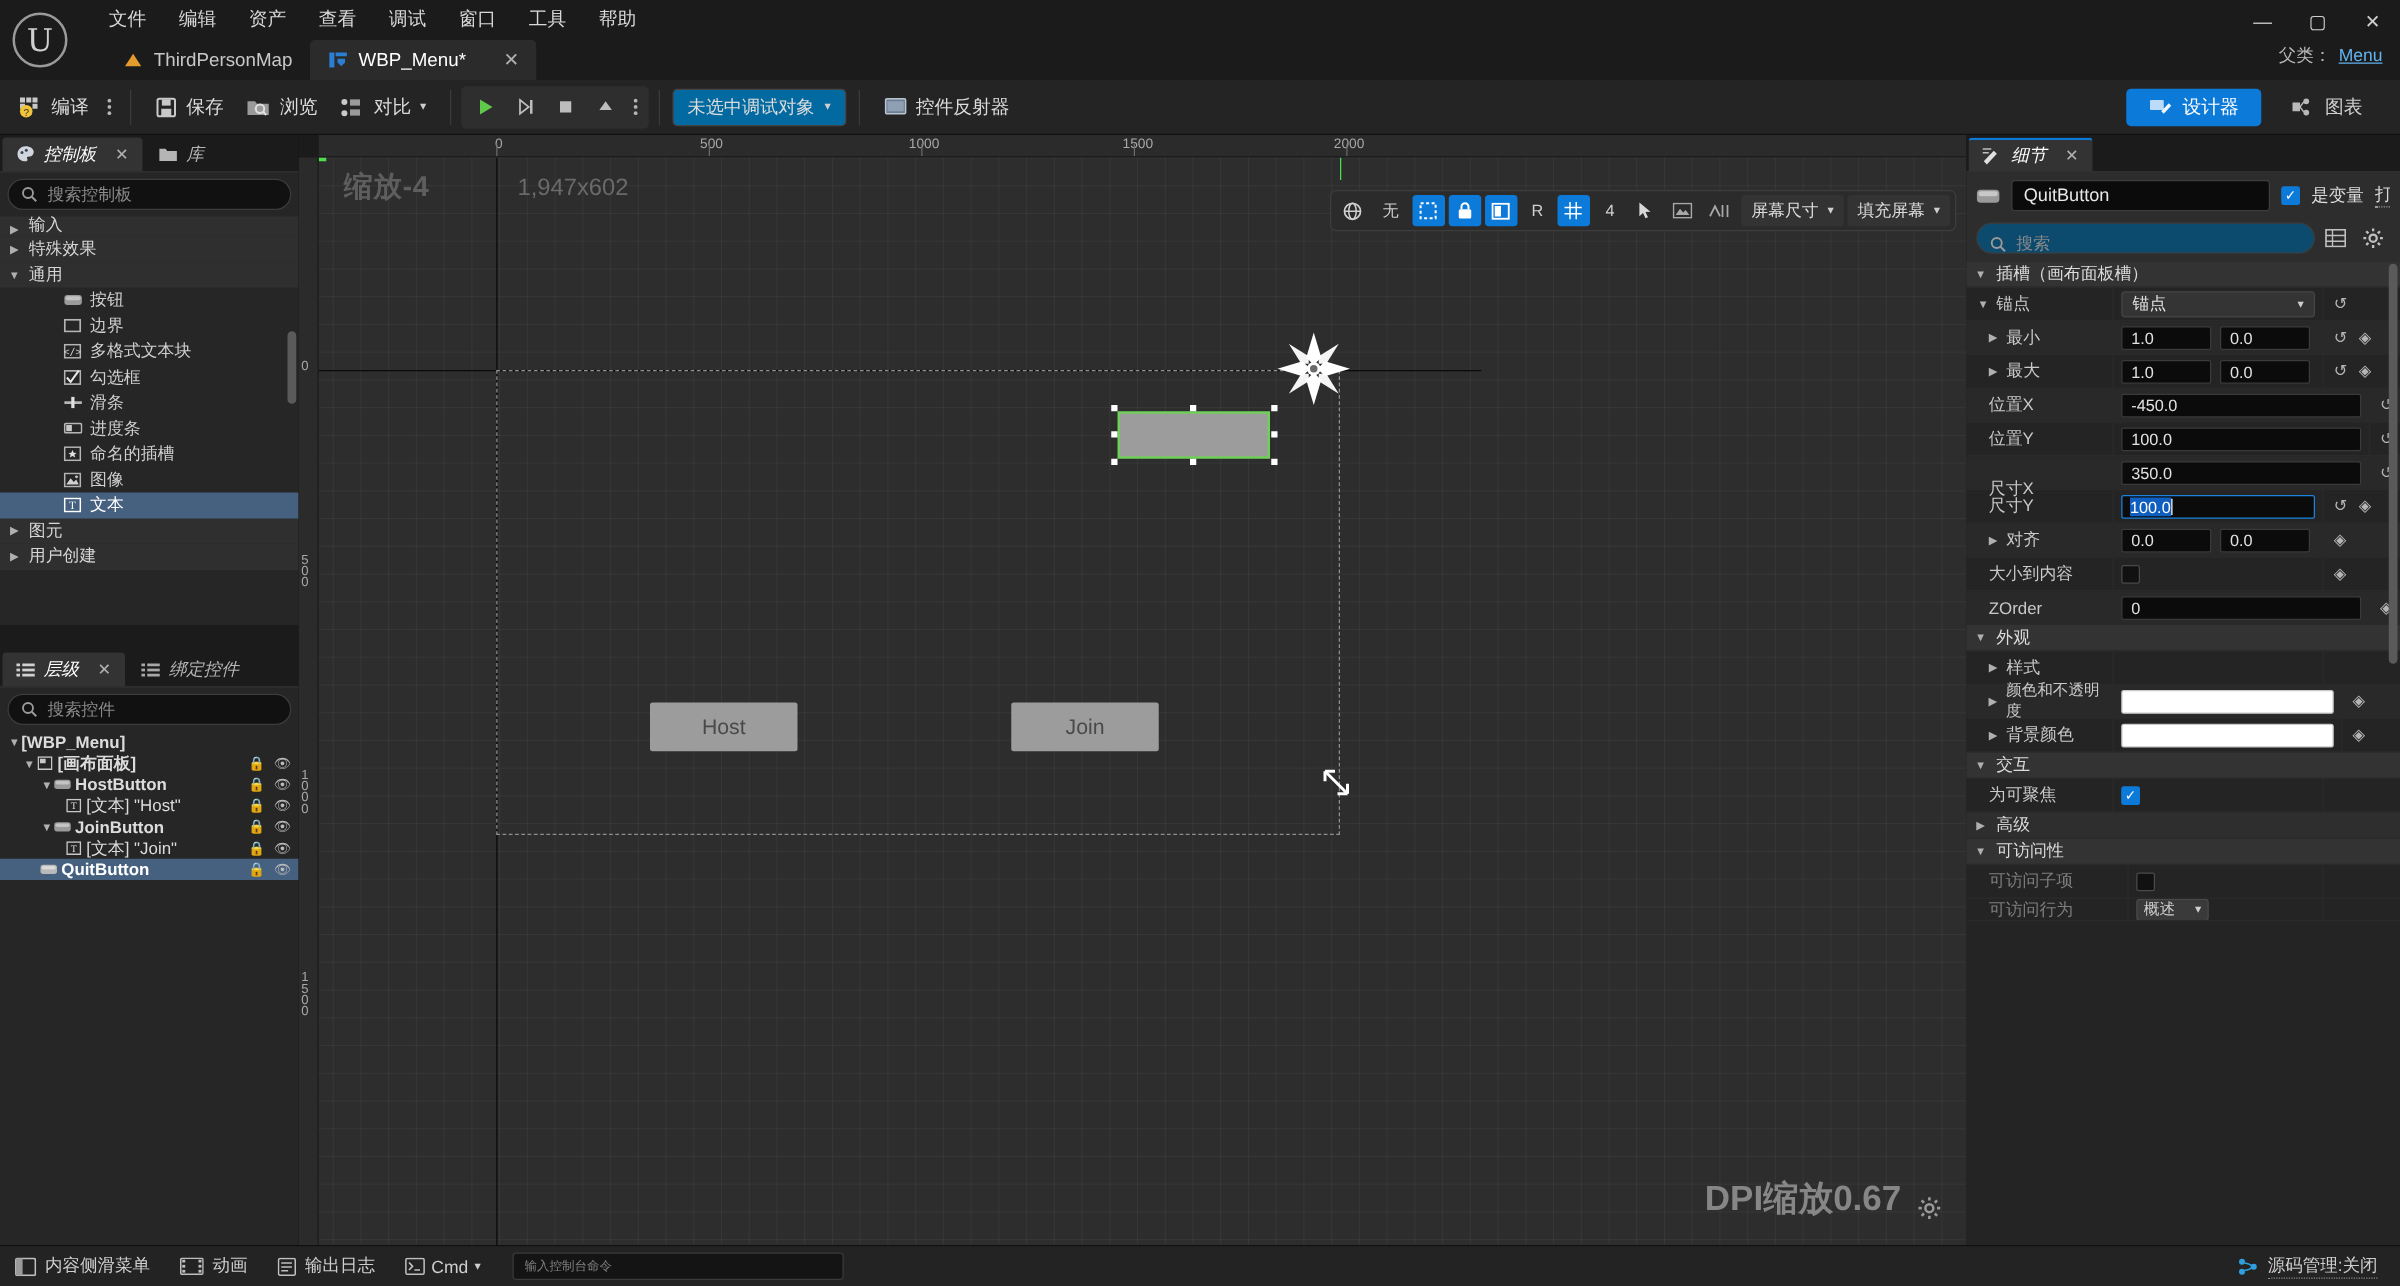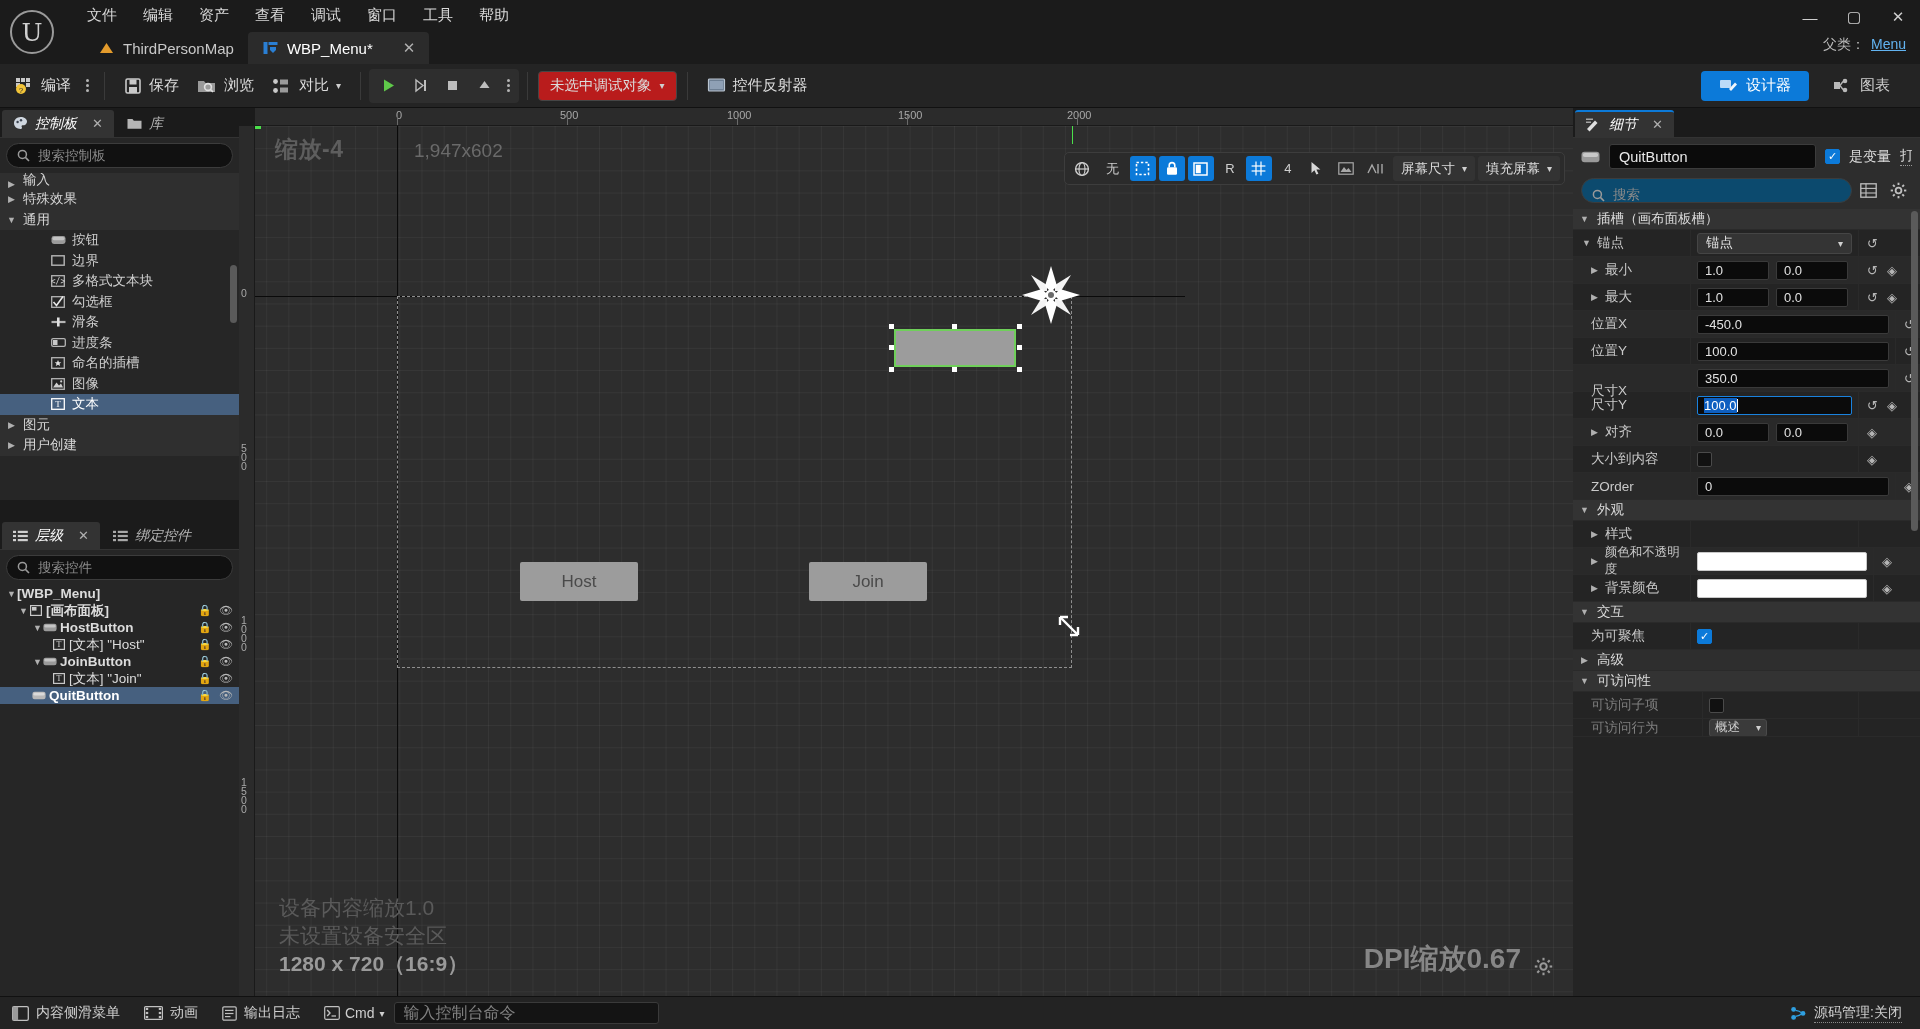--- a/index.html
+++ b/index.html
@@ -68,21 +68,21 @@
   .tb-kebab i { width: 3px; height: 3px; background: #b4b4b4; border-radius: 50%; display: block; }
   .caret { font-size: 10px; color: #cfcfcf; }
   .play-group {
     display: flex; align-items: center; gap: 2px; background: #2e2e2e; border-radius: 4px;
     padding: 2px 4px; height: 34px; margin: 0 4px;
   }
   .play-btn { width: 30px; height: 30px; display: flex; align-items: center; justify-content: center; border-radius: 3px; }
   .combo-dark {
     display: flex; align-items: center; justify-content: space-between; gap: 8px;
     height: 30px; padding: 0 11px; border: 1px solid #454545; border-radius: 4px;
-    background: #b91c1c; font-size: 14.5px; color: #dcdcdc;
+    background: #0369a1; font-size: 14.5px; color: #dcdcdc;
   }
   .mode-btns { position: absolute; right: 12px; display: flex; align-items: center; gap: 6px; }
   .mode-btn {
     display: flex; align-items: center; gap: 8px; padding: 0 18px; height: 30px;
     border-radius: 4px; font-size: 15px; color: #cfcfcf;
   }
   .mode-btn.active { background: #0c7ad9; color: #fff; }
 
   
   .body { flex: 1; display: flex; min-height: 0; background: #1b1b1b; }
@@ -279,21 +279,21 @@
   .statusbar {
     height: 33px; background: #232323; display: flex; align-items: center; gap: 0;
     border-top: 1px solid #111; flex: none; position: relative;
   }
   .sb-btn {
     display: flex; align-items: center; gap: 7px; padding: 0 12px; height: 33px;
     font-size: 14px; color: #cfcfcf;
   }
   .sb-cmd-in {
     width: 265px; height: 22px; background: #141414; border: 1px solid #3a3a3a; border-radius: 3px;
-    color: #dcdcdc; font-size: 16px; padding: 0 9px; outline: none; font-family: inherit; margin-left: 4px;
+    color: #dcdcdc; font-size: 10px; padding: 0 9px; outline: none; font-family: inherit; margin-left: 20px;
   }
   .sb-cmd-in::placeholder { color: #808080; }
   .sb-right { position: absolute; right: 10px; display: flex; align-items: center; gap: 10px; }
   .sb-right .sb-btn { padding: 0 8px; }
   .dotted-u { border-bottom: 1px dotted #8a8a8a; }
 
   svg { display: block; }
 </style>
 </head>
 <body>
@@ -855,25 +855,20 @@
             <svg width="26" height="26" viewBox="0 0 26 26">
               <path d="M4 4 L22 22" stroke="#ffffff" stroke-width="2.4"></path>
               <path d="M4 4 L4 12 M4 4 L12 4" stroke="#ffffff" stroke-width="2.4" fill="none"></path>
               <path d="M22 22 L22 14 M22 22 L14 22" stroke="#ffffff" stroke-width="2.4" fill="none"></path>
             </svg>
           </div>
 
           <div class="vp-zoom">缩放-4</div>
           <div class="vp-res">1,947x602</div>
 
-          <div class="vp-bottom-info">
-            <div>设备内容缩放1.0</div>
-            <div>未设置设备安全区</div>
-            <div style="color:#9a9a9a;font-weight:bold;">1280 x 720（16:9）</div>
-          </div>
           <div class="vp-dpi">DPI缩放0.67</div>
           <div class="vp-gear">
             <svg width="19" height="19" viewBox="0 0 19 19">
               <circle cx="9.5" cy="9.5" r="3.2" fill="none" stroke="#9a9a9a" stroke-width="2"></circle>
               <g stroke="#9a9a9a" stroke-width="2.1">
                 <line x1="9.5" y1="0.8" x2="9.5" y2="3.4"></line>
                   <line x1="9.5" y1="15.6" x2="9.5" y2="18.2"></line>
                 <line x1="0.8" y1="9.5" x2="3.4" y2="9.5"></line>
                   <line x1="15.6" y1="9.5" x2="18.2" y2="9.5"></line>
                 <line x1="3.3" y1="3.3" x2="5.2" y2="5.2"></line>

